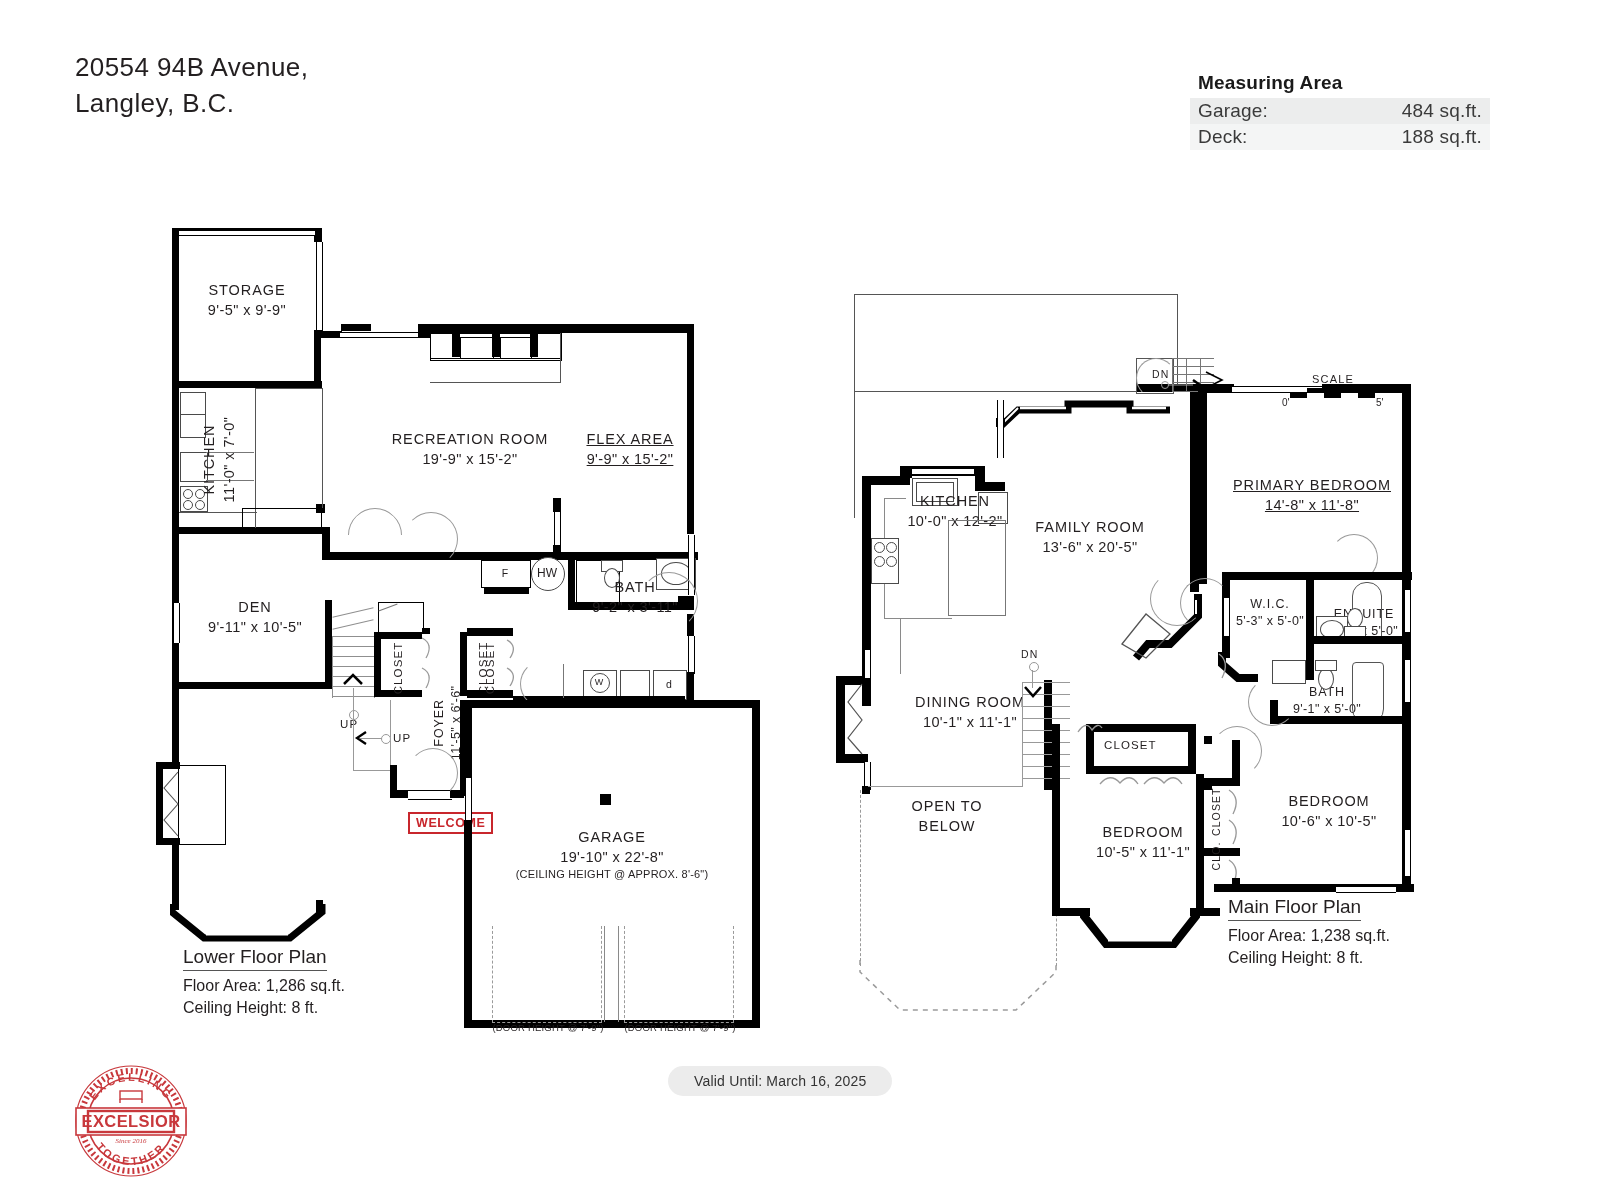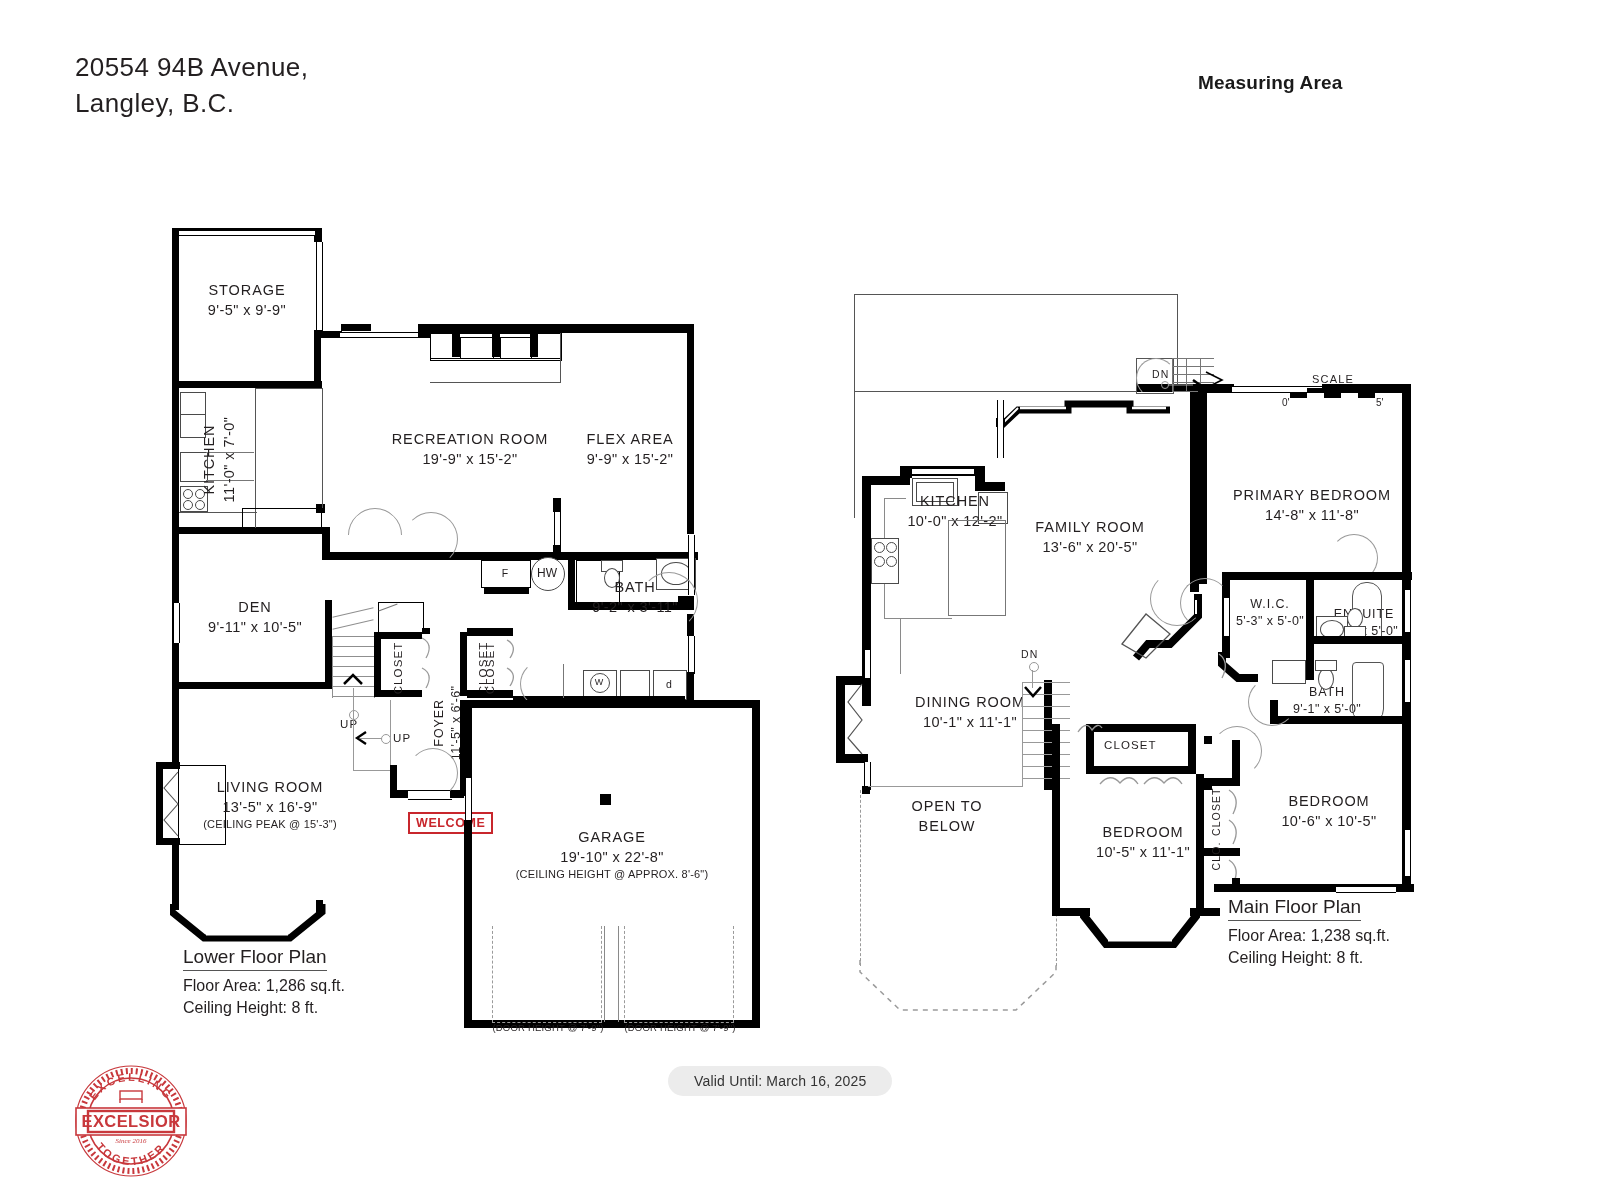--- a/index.html
+++ b/index.html
@@ -161,20 +161,32 @@
 
 <div id="page">
 
   <div class="abs" id="title">
     <div>20554 94B Avenue,</div>
     <div>Langley, B.C.</div>
   </div>
 
   <div class="abs" id="area-summary">
     <div id="aux-heading">Measuring Area</div>
+    <table class="sum-table">
+      <tbody>
+          <tr>
+        <td>Garage:</td>
+        <td class="val">484 sq.ft.</td>
+      </tr>
+      <tr class="alt">
+        <td>Deck:</td>
+        <td class="val">188 sq.ft.</td>
+      </tr>
+    </tbody>
+      </table>
   </div>
 
   <div class="abs" style="left:0; top:0; width:800px; height:1060px;">
 
     <div class="w" style="left:172px; top:228px; width:150px; height:7px;"></div>
     <div class="w" style="left:172px; top:228px; width:7px; height:160px;"></div>
     <div class="w" style="left:314px; top:228px; width:8px; height:14px;"></div>
     <div class="win" style="left:179px; top:230px; width:136px; height:4px;"></div>
 
     <div class="win-v" style="left:316px; top:242px; width:5px; height:90px;"></div>
@@ -226,21 +238,21 @@
     <div class="outline" style="left:242px; top:508px; width:78px; height:22px;"></div>
     <div class="w" style="left:316px; top:504px; width:9px; height:9px;"></div>
     <div class="thin" style="left:256px; top:388px; width:66px; height:1px; background:#555;"></div>
     <div class="thin" style="left:322px; top:388px; width:1px; height:120px; background:#555;"></div>
 
     <div class="room abs" style="left:330px; top:430px; width:280px;">
       <span class="nm">RECREATION ROOM</span>
       <span class="dim">19'-9" x 15'-2"</span>
     </div>
 
-    <div class="room abs" style="left:540px; top:430px; width:180px;">
+    <div class="room abs" style="left:540px; top:430px; width:180px;text-decoration:underline;">
       <span class="nm">FLEX AREA</span>
       <span class="dim">9'-9"  x  15'-2"</span>
     </div>
 
     <div class="w" style="left:553px; top:498px; width:8px; height:14px;"></div>
     <div class="win-v" style="left:554px; top:512px; width:5px; height:34px;"></div>
     <div class="w" style="left:553px; top:545px; width:8px; height:14px;"></div>
 
     <div class="w" style="left:462px; top:552px; width:236px; height:8px;"></div>
     <div class="w" style="left:322px; top:552px; width:140px; height:8px;"></div>
@@ -360,25 +372,20 @@
 
     <div class="w" style="left:172px; top:688px; width:7px; height:80px;"></div>
     <div class="w" style="left:156px; top:762px; width:24px; height:7px;"></div>
     <div class="w" style="left:156px; top:762px; width:7px; height:82px;"></div>
     <div class="w" style="left:156px; top:838px; width:24px; height:7px;"></div>
     <div class="outline" style="left:178px; top:765px; width:46px; height:78px;"></div>
     <svg class="abs" style="left:160px; top:770px; width:22px; height:68px;" viewBox="0 0 22 68">
       <path d="M18 2 L4 18 L18 34 L4 50 L18 66" fill="none" stroke="#555" stroke-width="1.1"></path>
     </svg>
     <div class="w" style="left:172px; top:838px; width:7px; height:72px;"></div>
-    <div class="room abs" style="left:180px; top:778px; width:180px;">
-      <span class="nm">LIVING ROOM</span>
-      <span class="dim">13'-5" x  16'-9"</span>
-      <span class="note">(CEILING PEAK @ 15'-3")</span>
-    </div>
 
     <svg class="abs" style="left:170px; top:900px; width:180px; height:48px;" viewBox="0 0 180 48">
       <path d="M2 4 L2 12 L34 38 L120 38 L152 12 L152 4" fill="none" stroke="#000" stroke-width="7"></path>
       <path d="M36 34 L118 34" fill="none" stroke="#fff" stroke-width="3"></path>
     </svg>
     <div class="w" style="left:316px; top:900px; width:7px; height:14px;"></div>
 
     <div class="w" style="left:390px; top:765px; width:7px; height:30px;"></div>
     <div class="w" style="left:390px; top:790px; width:20px; height:8px;"></div>
     <div class="win" style="left:408px; top:790px; width:44px; height:8px;"></div>
@@ -509,21 +516,21 @@
     <svg class="abs" style="left:1122px; top:592px; width:90px; height:78px;" viewBox="0 0 90 78">
       <path d="M76 2 L76 24 L48 52 L26 52 L14 66" fill="none" stroke="#000" stroke-width="8"></path>
       <path d="M74 8 L74 22" fill="none" stroke="#fff" stroke-width="2"></path>
     </svg>
 
     <svg class="abs" style="left:1118px; top:600px; width:64px; height:62px;" viewBox="0 0 64 62">
       <path d="M4 44 L28 14 L52 34 L28 58 Z" fill="none" stroke="#555" stroke-width="1.3"></path>
     </svg>
     <div class="arc" style="left:1150px; top:572px; width:52px; height:52px; border-color:#999; border-right-color:transparent; border-top-color:transparent;"></div>
 
-    <div class="room abs" style="left:1212px; top:486px; width:200px;">
+    <div class="room abs" style="left:1212px; top:476px; width:200px;text-decoration:underline;">
       <span class="nm">PRIMARY BEDROOM</span>
       <span class="dim">14'-8" x  11'-8"</span>
     </div>
     <div class="w" style="left:1222px; top:572px; width:190px; height:8px;"></div>
     <div class="arc" style="left:1330px; top:534px; width:46px; height:46px; border-color:#999; border-left-color:transparent; border-bottom-color:transparent;"></div>
 
     <div class="w" style="left:1222px; top:572px; width:8px; height:86px;"></div>
     <div class="w" style="left:1306px; top:572px; width:8px; height:108px;"></div>
     <div class="win-v" style="left:1223px; top:598px; width:5px; height:38px;"></div>
     <div class="room abs" style="left:1228px; top:596px; width:84px;">

